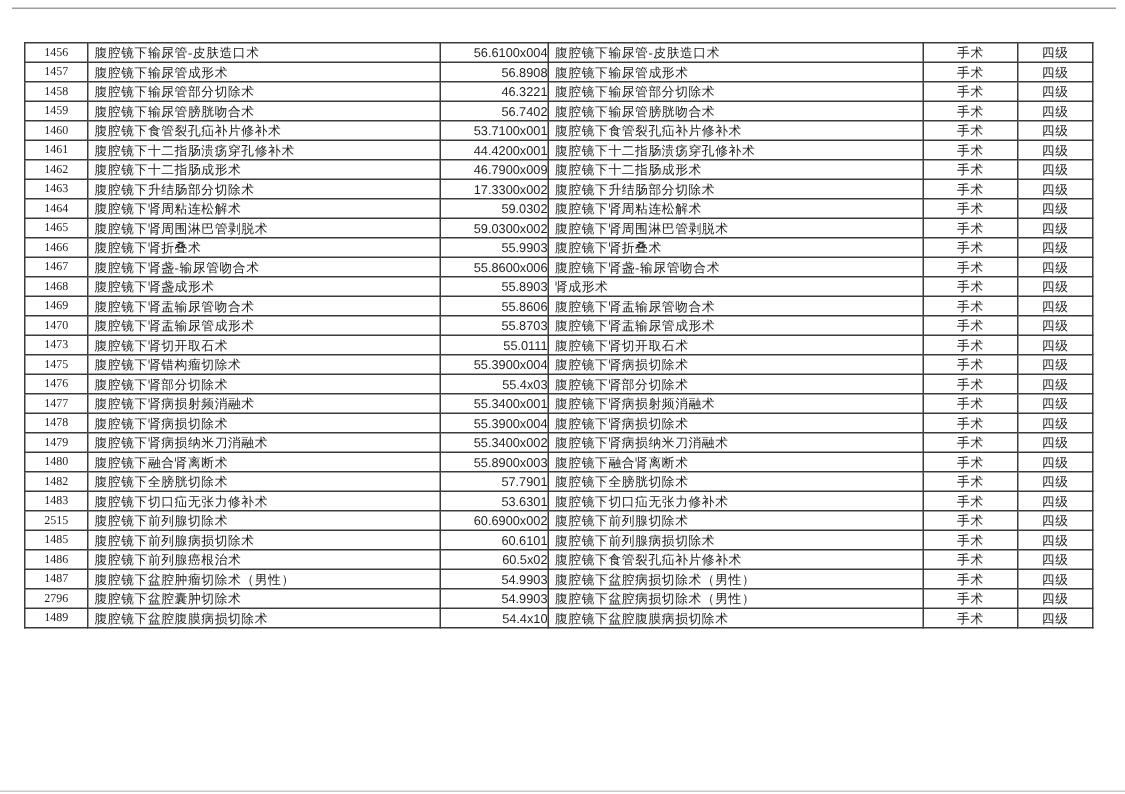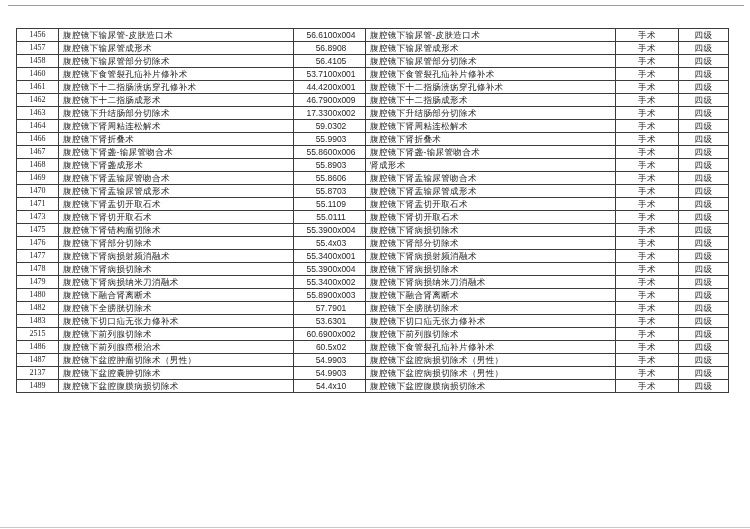--- a/index.html
+++ b/index.html
@@ -64,21 +64,21 @@
     color: #222222;
   }
   td.name {
     text-align: left;
     padding-left: 4px;
     font-size: 8.5px;
     letter-spacing: 0.4px;
     color: #1a1a1a;
   }
   td.code {
-    text-align: center;
+    text-align: right;
     padding-left: 3px;
     font-size: 8.5px;
     font-family: "Liberation Sans", "DejaVu Sans", sans-serif;
     color: #1f1f1f;
   }
   td.cat, td.level {
     text-align: center;
     font-size: 8.5px;
     letter-spacing: 0.5px;
     color: #1a1a1a;
@@ -111,22 +111,30 @@
         <td class="seq">1457</td>
         <td class="name">腹腔镜下输尿管成形术</td>
         <td class="code">56.8908</td>
         <td class="name">腹腔镜下输尿管成形术</td>
         <td class="cat">手术</td>
         <td class="level">四级</td>
       </tr>
       <tr>
         <td class="seq">1458</td>
         <td class="name">腹腔镜下输尿管部分切除术</td>
-        <td class="code">56.4105</td>
+        <td class="code">46.3221</td>
         <td class="name">腹腔镜下输尿管部分切除术</td>
+        <td class="cat">手术</td>
+        <td class="level">四级</td>
+      </tr>
+      <tr>
+        <td class="seq">1459</td>
+        <td class="name">腹腔镜下输尿管膀胱吻合术</td>
+        <td class="code">56.7402</td>
+        <td class="name">腹腔镜下输尿管膀胱吻合术</td>
         <td class="cat">手术</td>
         <td class="level">四级</td>
       </tr>
       <tr>
         <td class="seq">1460</td>
         <td class="name">腹腔镜下食管裂孔疝补片修补术</td>
         <td class="code">53.7100x001</td>
         <td class="name">腹腔镜下食管裂孔疝补片修补术</td>
         <td class="cat">手术</td>
         <td class="level">四级</td>
@@ -157,20 +165,28 @@
       </tr>
       <tr>
         <td class="seq">1464</td>
         <td class="name">腹腔镜下肾周粘连松解术</td>
         <td class="code">59.0302</td>
         <td class="name">腹腔镜下肾周粘连松解术</td>
         <td class="cat">手术</td>
         <td class="level">四级</td>
       </tr>
       <tr>
+        <td class="seq">1465</td>
+        <td class="name">腹腔镜下肾周围淋巴管剥脱术</td>
+        <td class="code">59.0300x002</td>
+        <td class="name">腹腔镜下肾周围淋巴管剥脱术</td>
+        <td class="cat">手术</td>
+        <td class="level">四级</td>
+      </tr>
+      <tr>
         <td class="seq">1466</td>
         <td class="name">腹腔镜下肾折叠术</td>
         <td class="code">55.9903</td>
         <td class="name">腹腔镜下肾折叠术</td>
         <td class="cat">手术</td>
         <td class="level">四级</td>
       </tr>
       <tr>
         <td class="seq">1467</td>
         <td class="name">腹腔镜下肾盏-输尿管吻合术</td>
@@ -197,28 +213,20 @@
       </tr>
       <tr>
         <td class="seq">1470</td>
         <td class="name">腹腔镜下肾盂输尿管成形术</td>
         <td class="code">55.8703</td>
         <td class="name">腹腔镜下肾盂输尿管成形术</td>
         <td class="cat">手术</td>
         <td class="level">四级</td>
       </tr>
       <tr>
-        <td class="seq">1471</td>
-        <td class="name">腹腔镜下肾盂切开取石术</td>
-        <td class="code">55.1109</td>
-        <td class="name">腹腔镜下肾盂切开取石术</td>
-        <td class="cat">手术</td>
-        <td class="level">四级</td>
-      </tr>
-      <tr>
         <td class="seq">1473</td>
         <td class="name">腹腔镜下肾切开取石术</td>
         <td class="code">55.0111</td>
         <td class="name">腹腔镜下肾切开取石术</td>
         <td class="cat">手术</td>
         <td class="level">四级</td>
       </tr>
       <tr>
         <td class="seq">1475</td>
         <td class="name">腹腔镜下肾错构瘤切除术</td>
@@ -285,37 +293,45 @@
       </tr>
       <tr>
         <td class="seq">2515</td>
         <td class="name">腹腔镜下前列腺切除术</td>
         <td class="code">60.6900x002</td>
         <td class="name">腹腔镜下前列腺切除术</td>
         <td class="cat">手术</td>
         <td class="level">四级</td>
       </tr>
       <tr>
+        <td class="seq">1485</td>
+        <td class="name">腹腔镜下前列腺病损切除术</td>
+        <td class="code">60.6101</td>
+        <td class="name">腹腔镜下前列腺病损切除术</td>
+        <td class="cat">手术</td>
+        <td class="level">四级</td>
+      </tr>
+      <tr>
         <td class="seq">1486</td>
         <td class="name">腹腔镜下前列腺癌根治术</td>
         <td class="code">60.5x02</td>
         <td class="name">腹腔镜下食管裂孔疝补片修补术</td>
         <td class="cat">手术</td>
         <td class="level">四级</td>
       </tr>
       <tr>
         <td class="seq">1487</td>
         <td class="name">腹腔镜下盆腔肿瘤切除术（男性）</td>
         <td class="code">54.9903</td>
         <td class="name">腹腔镜下盆腔病损切除术（男性）</td>
         <td class="cat">手术</td>
         <td class="level">四级</td>
       </tr>
       <tr>
-        <td class="seq">2137</td>
+        <td class="seq">2796</td>
         <td class="name">腹腔镜下盆腔囊肿切除术</td>
         <td class="code">54.9903</td>
         <td class="name">腹腔镜下盆腔病损切除术（男性）</td>
         <td class="cat">手术</td>
         <td class="level">四级</td>
       </tr>
       <tr>
         <td class="seq">1489</td>
         <td class="name">腹腔镜下盆腔腹膜病损切除术</td>
         <td class="code">54.4x10</td>

